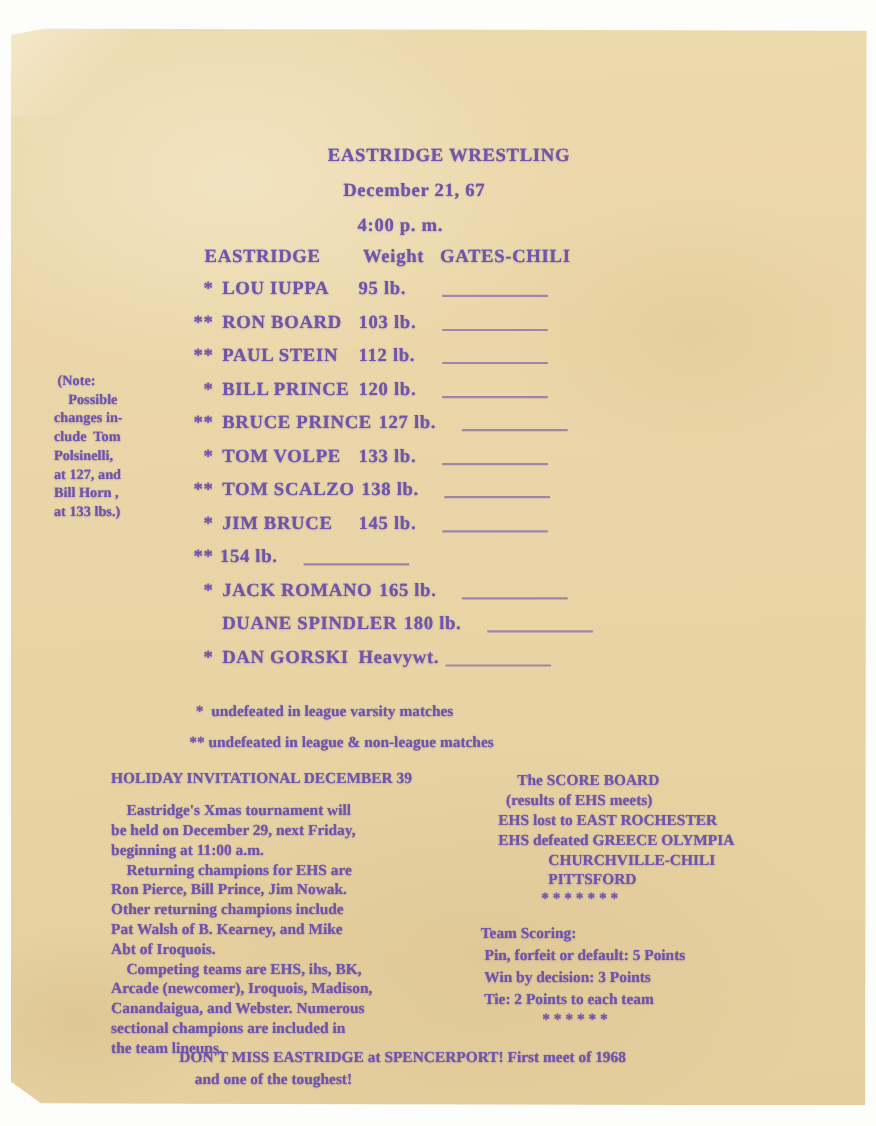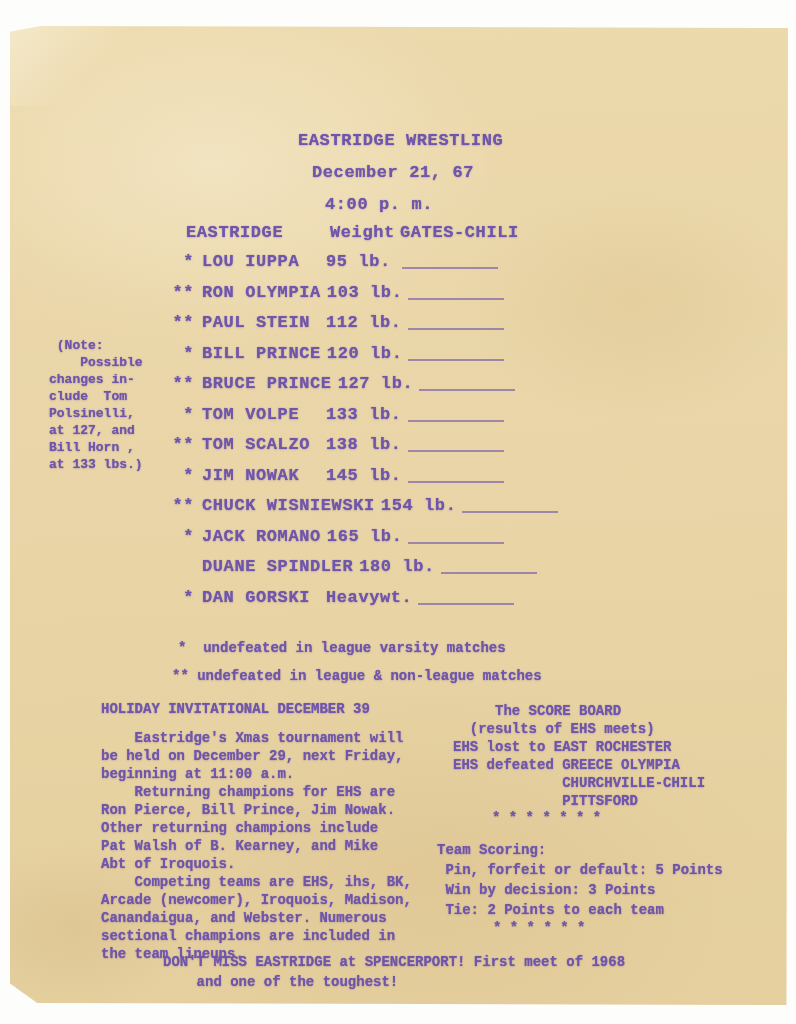--- a/index.html
+++ b/index.html
@@ -1,18 +1,18 @@
 <!DOCTYPE html>
 <html><head>
 <meta charset="utf-8">
 <style>
   * { margin:0; padding:0; box-sizing:border-box; }
   html,body { width:796px; height:1024px; background:#fdfdfc; overflow:hidden; }
   #page { position:relative; width:796px; height:1024px;
-          font-family:Liberation Mono, monospace; }
+          font-family:Liberation Serif, serif; }
 
   
   #paper {
     position:absolute; left:10px; top:26px; width:778px; height:979px;
     background:
       radial-gradient(ellipse 420px 260px at 26% 14%, rgba(255,250,235,0.35), rgba(255,255,255,0) 70%),
       radial-gradient(ellipse 300px 200px at 80% 28%, rgba(176,136,70,0.10), rgba(255,255,255,0) 60%),
       radial-gradient(ellipse 500px 300px at 55% 86%, rgba(170,130,66,0.10), rgba(255,255,255,0) 65%),
       radial-gradient(ellipse 180px 120px at 8% 92%, rgba(168,128,64,0.12), rgba(255,255,255,0) 70%),
       linear-gradient(178deg, #ecd9ac 0%, #e9d5a7 45%, #e5cf9e 100%);
@@ -54,21 +54,21 @@
   <div class="abs ink t17" style="left:400px; top:223px;">GATES-CHILI</div>
 
   <div class="row ink t17" style="top:252px;">
     <span class="mark">*</span>
       <span class="name">LOU IUPPA</span>
       <span class="wt">95 lb.</span>
       <span class="blank"></span>
   </div>
   <div class="row ink t17" style="top:283px;">
     <span class="mark">**</span>
-      <span class="name">RON OLYMPIA</span>
+      <span class="name">RON BOARD</span>
       <span class="wt">103 lb.</span>
       <span class="blank"></span>
   </div>
   <div class="row ink t17" style="top:313px;">
     <span class="mark">**</span>
       <span class="name">PAUL STEIN</span>
       <span class="wt">112 lb.</span>
       <span class="blank"></span>
   </div>
   <div class="row ink t17" style="top:344px;">
@@ -90,27 +90,26 @@
       <span class="blank"></span>
   </div>
   <div class="row ink t17" style="top:435px;">
     <span class="mark">**</span>
       <span class="name">TOM SCALZO</span>
       <span class="wt">138 lb.</span>
       <span class="blank"></span>
   </div>
   <div class="row ink t17" style="top:466px;">
     <span class="mark">*</span>
-      <span class="name">JIM NOWAK</span>
+      <span class="name">JIM BRUCE</span>
       <span class="wt">145 lb.</span>
       <span class="blank"></span>
   </div>
   <div class="row ink t17" style="top:496px;">
     <span class="mark">**</span>
-      <span class="name">CHUCK WISNIEWSKI</span>
       <span class="wt">154 lb.</span>
       <span class="blank"></span>
   </div>
   <div class="row ink t17" style="top:527px;">
     <span class="mark">*</span>
       <span class="name">JACK ROMANO</span>
       <span class="wt">165 lb.</span>
       <span class="blank"></span>
   </div>
   <div class="row ink t17" style="top:557px;">

